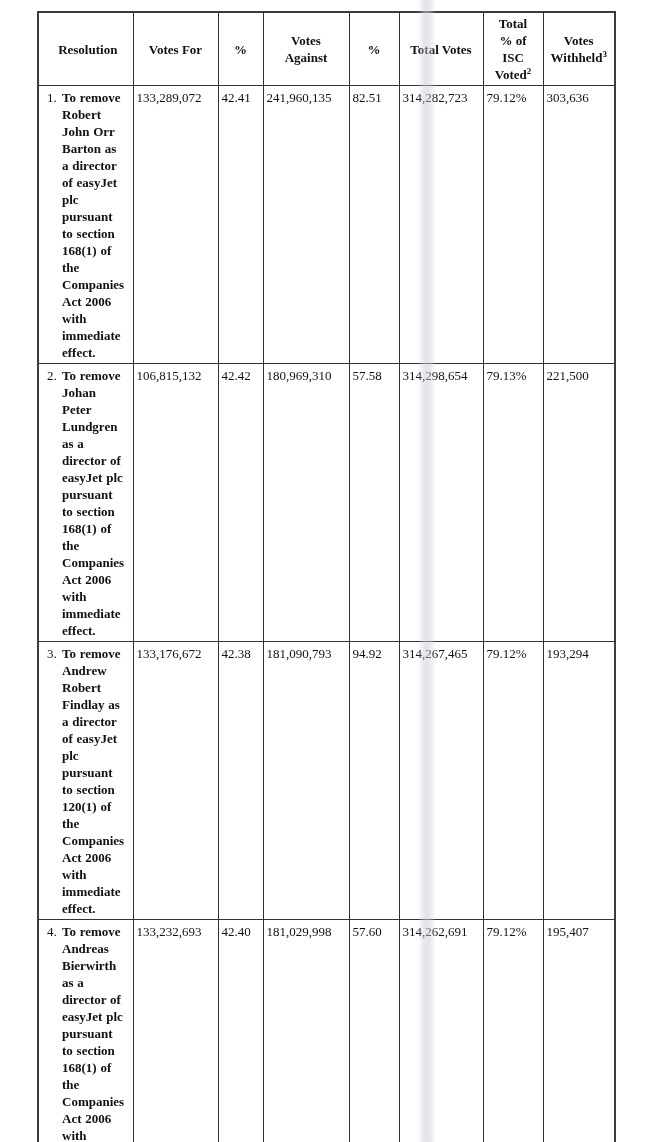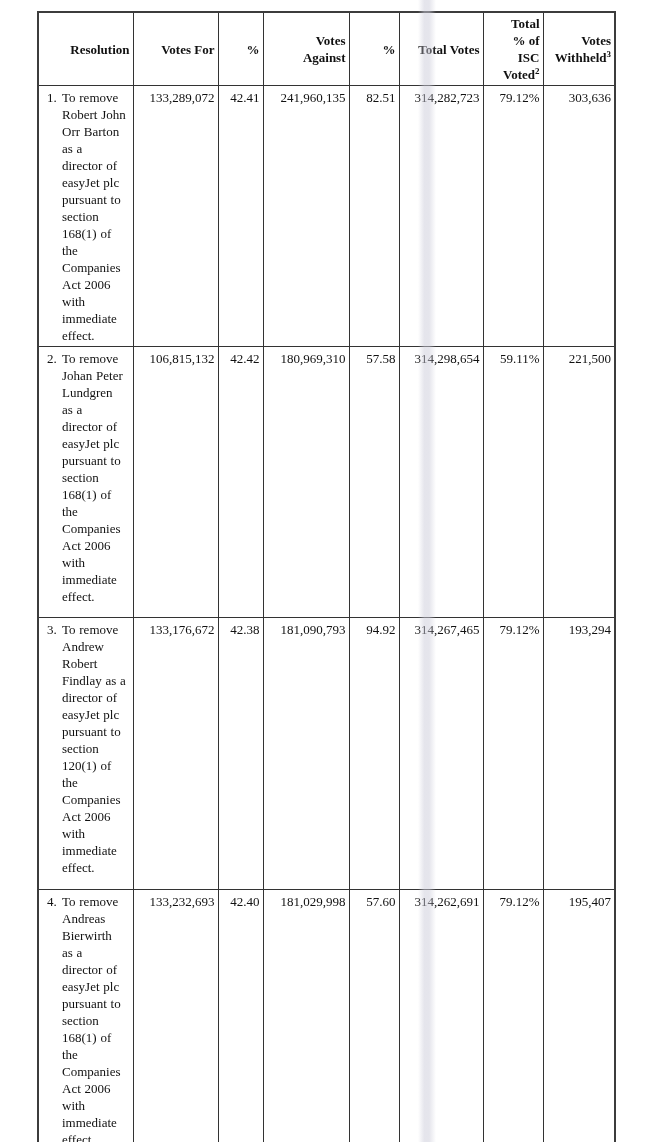--- a/index.html
+++ b/index.html
@@ -23,35 +23,35 @@
 
   table.votes{
     position:absolute;left:37px;top:11px;width:577px;
     border-collapse:collapse;table-layout:fixed;
     font-size:13px;line-height:17px;
   }
   table.votes{border:2px solid #3c3c3c;}
   table.votes th, table.votes td{border:1px solid #333333;}
 
   th{
-    font-weight:bold;text-align:right;vertical-align:middle;
+    font-weight:bold;text-align:center;vertical-align:middle;
     padding:2px 3px;background:#ffffff;
   }
   th .hdr{white-space:pre-line;}
-  th.hdr-left{text-align:right;padding-left:7px;}
+  th.hdr-left{text-align:center;padding-left:7px;}
   sup{font-size:9px;line-height:0;font-weight:bold;}
 
   td{
-    vertical-align:top;text-align:right;
+    vertical-align:top;text-align:left;
     padding:3px 3px 2px 3px;background:#ffffff;
   }
   td.res-cell{text-align:left;padding:3px 4px 2px 8px;}
   .res{display:flex;}
   .res .num{width:15px;flex:none;}
-  .res .txt{width:64px;flex:none;word-spacing:0.5px;}
+  .res .txt{width:64px;flex:none;word-spacing:0.5px;font-weight:bold;}
 
   tr.header-row{height:71px;}
   tr.row-1{height:255px;}
   tr.row-2{height:271px;}
   tr.row-3{height:272px;}
   tr.row-4{height:250px;}
 </style>
 </head>
 <body>
 
@@ -107,21 +107,21 @@
           <div class="res">
             <span class="num">2.</span>
             <span class="txt">To remove Johan Peter Lundgren as a director of easyJet plc pursuant to section 168(1) of the Companies Act 2006 with immediate effect.</span>
           </div>
         </td>
         <td>106,815,132</td>
         <td>42.42</td>
         <td>180,969,310</td>
         <td>57.58</td>
         <td>314,298,654</td>
-        <td>59.11%</td>
+        <td>79.13%</td>
         <td>221,500</td>
       </tr>
       <tr class="row-3">
         <td class="res-cell">
           <div class="res">
             <span class="num">3.</span>
             <span class="txt">To remove Andrew Robert Findlay as a director of easyJet plc pursuant to section 120(1) of the Companies Act 2006 with immediate effect.</span>
           </div>
         </td>
         <td>133,176,672</td>

